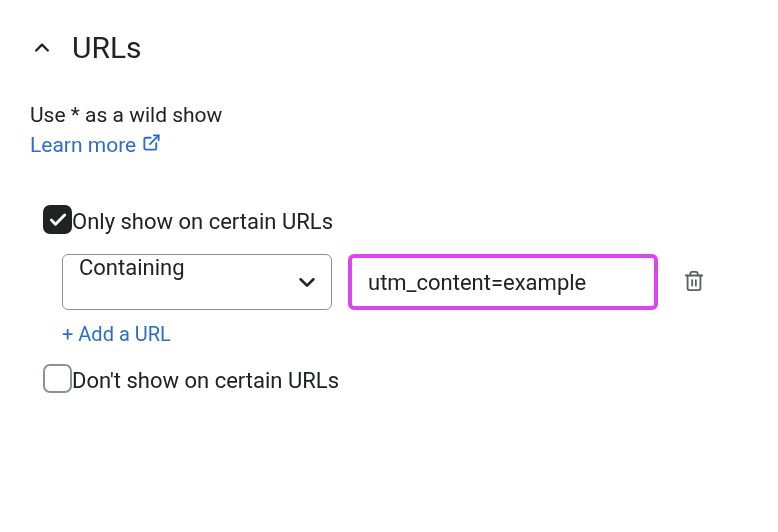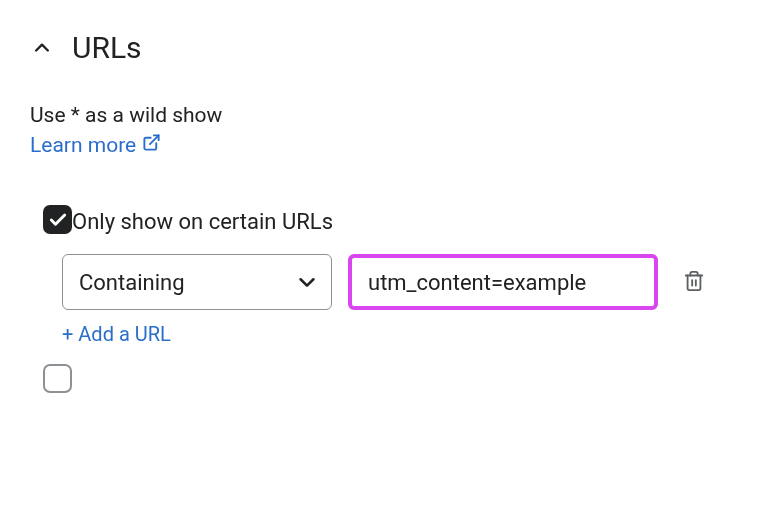--- a/index.html
+++ b/index.html
@@ -105,21 +105,21 @@
       padding: 0 48px 0 16px;
       font-size: 22px;
       color: #202223;
       background: #fff;
       border: 1px solid #8c9196;
       border-radius: 6px;
       appearance: none;
       cursor: pointer;
       font-family: inherit;
       display: flex;
-      align-items: center;
+      align-items: flex-start;
     }
     .select-chevron {
       position: absolute;
       right: 14px;
       top: 50%;
       transform: translateY(-50%);
       pointer-events: none;
       width: 22px;
       height: 22px;
     }
@@ -217,16 +217,17 @@
         <line x1="14" y1="11" x2="14" y2="17"></line>
       </svg>
     </span>
   </button>
 </div>
 
 <span class="add-url">+ Add a URL</span>
 
 <div class="checkbox-row">
   <div class="checkbox unchecked"></div>
+  <span class="checkbox-label">Don't show on certain URLs</span>
 </div>
 
 
 
 
 </body></html>

